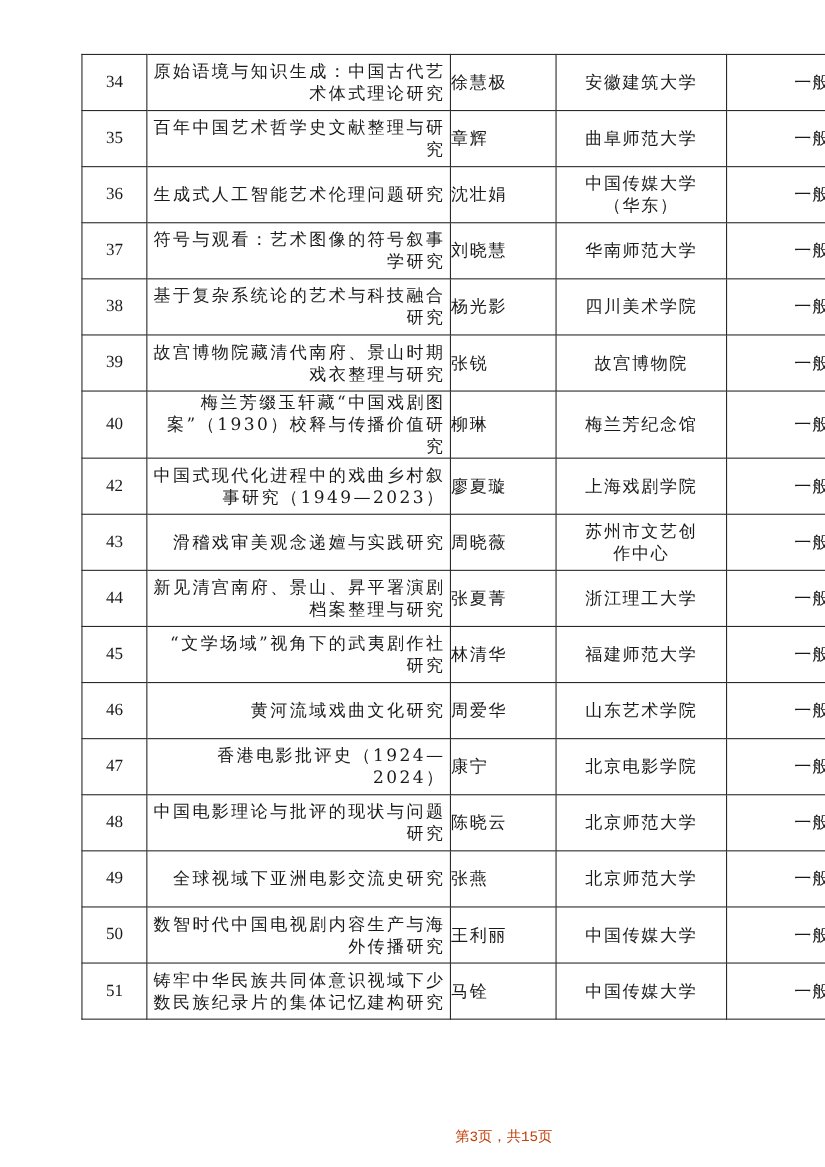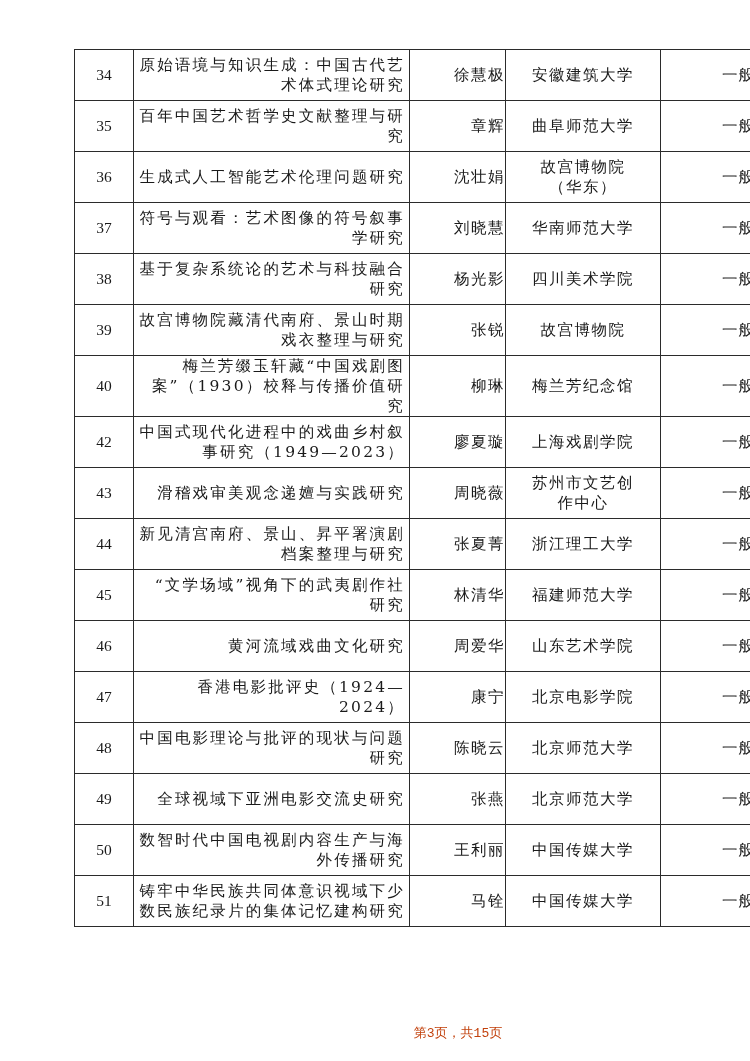--- a/index.html
+++ b/index.html
@@ -10,21 +10,21 @@
          border-collapse: collapse; table-layout: fixed; }
   table.projects td { border: 1.5px solid #2b2b2b; height: 50px; padding: 0;
          font-size: 15.5px; line-height: 20px; vertical-align: middle; }
   col.c-no { width: 59px; }
   col.c-title { width: 276px; }
   col.c-person { width: 96px; }
   col.c-org { width: 155px; }
   col.c-type { width: 95px; }
   td.no { text-align: center; font-family: "Liberation Serif", serif; font-size: 16px; }
   td.title { text-align: right; padding: 0 4px 0 5px !important; letter-spacing: 2.2px; }
-  td.person { text-align: right; letter-spacing: 1.5px; }
+  td.person { text-align: left; letter-spacing: 1.5px; }
   td.org { text-align: center; letter-spacing: 1.5px; padding: 0 21px !important; }
   td.type { text-align: right; letter-spacing: 1px; }
   .footer { position: absolute; left: 0; width: 750px; top: 1024px; text-align: center;
          font-size: 13px; font-family: Liberation Mono, monospace; color: #c2410c; padding-left: 48px; }
 </style>
 </head>
 <body>
 
 <div class="page">
   <table class="projects">
@@ -49,21 +49,21 @@
     <td class="title">百年中国艺术哲学史文献整理与研究</td>
     <td class="person">章辉</td>
     <td class="org">曲阜师范大学</td>
     <td class="type">一般</td>
   </tr>
 
   <tr>
     <td class="no">36</td>
     <td class="title">生成式人工智能艺术伦理问题研究</td>
     <td class="person">沈壮娟</td>
-    <td class="org">故宫博物院（华东）</td>
+    <td class="org">中国传媒大学（华东）</td>
     <td class="type">一般</td>
   </tr>
 
   <tr>
     <td class="no">37</td>
     <td class="title">符号与观看：艺术图像的符号叙事学研究</td>
     <td class="person">刘晓慧</td>
     <td class="org">华南师范大学</td>
     <td class="type">一般</td>
   </tr>

